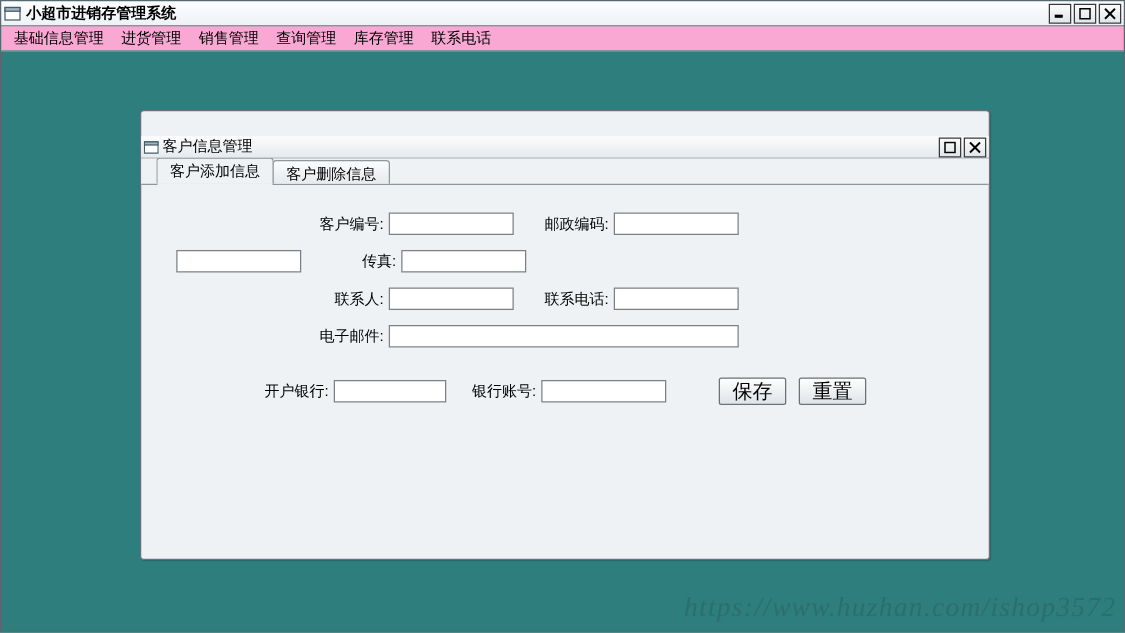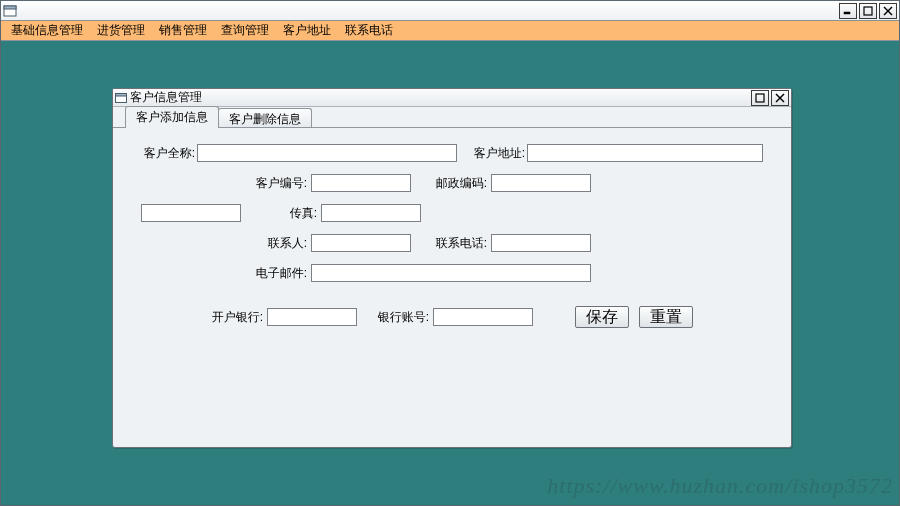--- a/index.html
+++ b/index.html
@@ -37,21 +37,21 @@
     border:1px solid #3a3a3a;
     background: linear-gradient(#fafbfc,#e2e6e9);
     display:flex; align-items:center; justify-content:center;
     font-family: Arial, sans-serif;
     cursor:default;
     position:relative;
   }
   .tb-btn svg { width:10px; height:10px; display:block; }
   .menubar {
     height:20px;
-    background:#fdba74;
+    background:#f9a8d4;
     border-bottom:1px solid #8a9298;
     display:flex; align-items:center;
     padding:0 6px;
     gap:6px;
   }
   .menubar .menu-item {
     padding:1px 4px;
     color:#000;
     cursor:default;
   }
@@ -68,20 +68,21 @@
     box-shadow: 1px 1px 0 rgba(0,0,0,0.15);
     border-radius:3px;
     display:flex; flex-direction:column;
   }
   .inner-titlebar {
     height:18px;
     background:linear-gradient(#fbfcfd,#e6eaee);
     border-bottom:1px solid #aeb4ba;
     display:flex; align-items:center;
     padding:0 2px;
+    margin-top:20px;
   }
   .inner-titlebar .win-icon { width:12px; height:12px; margin-right:3px; display:inline-flex; }
   .inner-titlebar .title-text { flex:0 0 auto; color:#000; }
   .inner-titlebar .spacer { flex:1; }
   
   .tabstrip {
     height:21px;
     display:flex; align-items:flex-end;
     padding:0 0 0 12px;
     background:#eef2f5;
@@ -149,20 +150,21 @@
 
 <div class="app-frame">
 
   <div class="app-titlebar">
     <span class="win-icon">
       <svg viewBox="0 0 14 14">
           <rect x="1" y="2" width="12" height="10" fill="#fff" stroke="#4a5b68"></rect>
           <rect x="1" y="2" width="12" height="3" fill="#9fb4c6" stroke="#4a5b68"></rect>
         </svg>
     </span>
+    <span class="title-text">小超市进销存管理系统</span>
     <span class="spacer"></span>
     <span class="tb-btn">
       <svg viewBox="0 0 10 10">
           <rect x="1" y="6" width="6" height="2" fill="#000"></rect>
           <rect x="1" y="6" width="6" height="2" fill="none" stroke="#000" stroke-width="0.5"></rect>
         </svg>
     </span>
     <span class="tb-btn">
       <svg viewBox="0 0 10 10">
           <rect x="1" y="1" width="8" height="8" fill="none" stroke="#000" stroke-width="1.2"></rect>
@@ -174,21 +176,21 @@
           <line x1="9" y1="1" x2="1" y2="9" stroke="#000" stroke-width="1.5"></line>
         </svg>
     </span>
   </div>
 
   <div class="menubar">
     <span class="menu-item">基础信息管理</span>
     <span class="menu-item">进货管理</span>
     <span class="menu-item">销售管理</span>
     <span class="menu-item">查询管理</span>
-    <span class="menu-item">客户地址</span>
+    <span class="menu-item">库存管理</span>
     <span class="menu-item">联系电话</span>
   </div>
 
   <div class="desktop">
 
     <div class="inner-window">
       <div class="inner-titlebar">
         <span class="win-icon">
           <svg viewBox="0 0 12 12">
               <rect x="0.5" y="1.5" width="11" height="9" fill="#fff" stroke="#4a5b68"></rect>
@@ -210,26 +212,20 @@
         </span>
       </div>
 
       <div class="tabstrip">
         <div class="tab active">客户添加信息</div>
         <div class="tab">客户删除信息</div>
       </div>
 
       <div class="form-body">
 
-        <div class="row">
-          <span class="lbl" style="width:58px;">客户全称:</span>
-          <input type="text" style="width: 260px; margin-left: 2px;" value="">
-          <span class="lbl" style="width:62px; margin-left:6px;">客户地址:</span>
-          <input type="text" style="width: 236px; margin-left: 2px;" value="">
-        </div>
 
         <div class="row" style="margin-top:6px;">
           <span class="lbl" style="width:170px;">客户编号:</span>
           <input type="text" style="width: 100px; margin-left: 4px;" value="">
           <span class="lbl" style="width:68px; margin-left:8px;">邮政编码:</span>
           <input type="text" style="width: 100px; margin-left: 4px;" value="">
         </div>
 
         <div class="row">
           <input type="text" style="width: 100px; margin-left: 4px;" value="">

